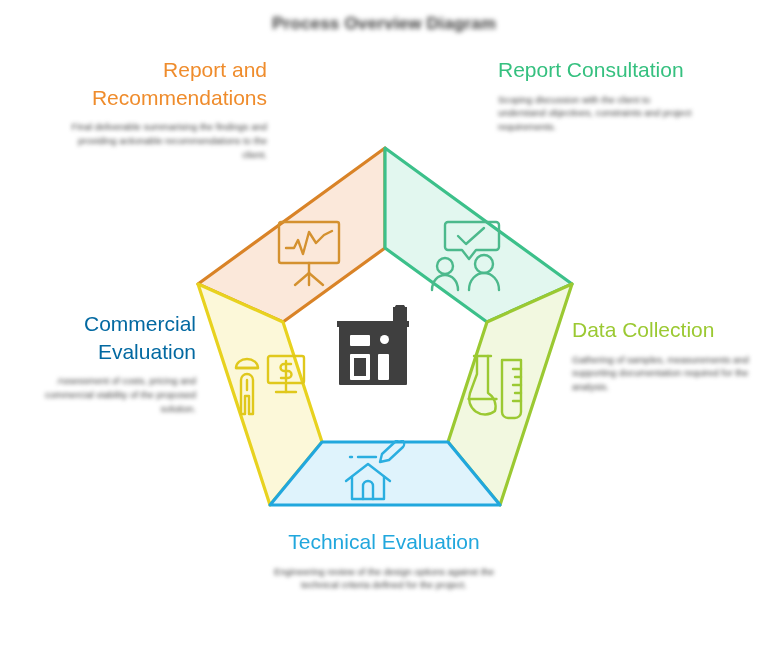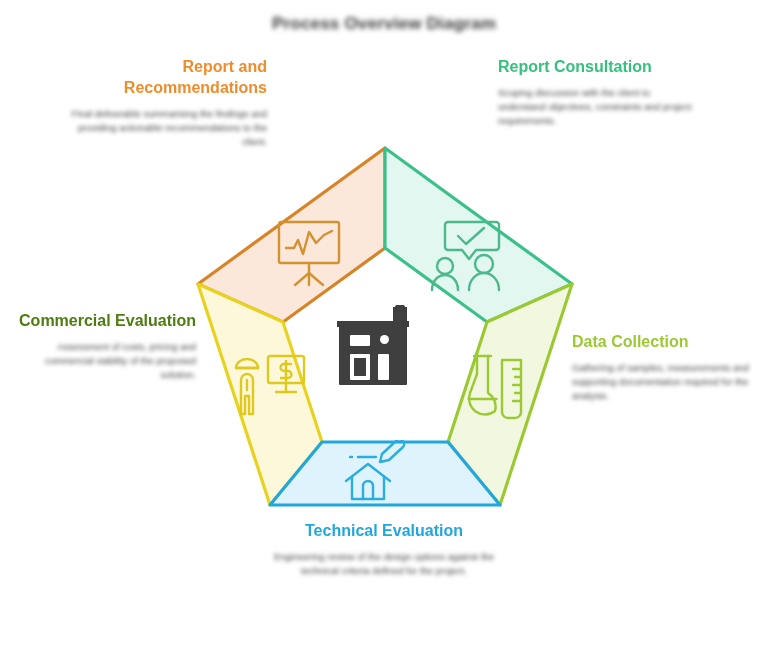--- a/index.html
+++ b/index.html
@@ -47,49 +47,49 @@
   .seg-icon svg{display:block;}
   #icon-report{left:272px;  top:218px; }
   #icon-initial{left:430px; top:218px; }
   #icon-data{left:466px;    top:352px; }
   #icon-commercial{left:232px; top:352px; }
   #icon-technical{left:338px;  top:440px; }
 
   
   .label-block{position:absolute;}
   .label-title{
-    font-weight:bold;
-    font-size:16px;
+    font-weight:normal;
+    font-size:21px;
     line-height:1.32;
     margin:0 0 9px 0;
   }
   .label-body{
     font-size:9.5px;
     line-height:1.45;
     color:#3c3c3c;
     margin:0;
     filter:blur(1.9px);
   }
 
   #label-report{      left:62px;  top:56px;  width:205px; text-align:right;}
   #label-report .label-title{color:#ef8c2c;}
   #label-report .label-body{text-align:right;}
 
   #label-initial{     left:498px; top:56px;  width:200px; text-align:left;}
   #label-initial .label-title{color:#35c07f;}
 
-  #label-data{        left:572px; top:331px; width:190px; text-align:left;}
+  #label-data{        left:572px; top:316px; width:190px; text-align:left;}
   #label-data .label-title{color:#9bc932;}
 
   #label-commercial{  left:14px;  top:310px; width:182px; text-align:right;}
-  #label-commercial .label-title{color:#4d7c0f;}
+  #label-commercial .label-title{color:#0369a1;}
   #label-commercial .label-body{text-align:right;}
 
   #label-technical{   left:268px; top:520px; width:232px; text-align:center;}
-  #label-technical .label-title{color:#21a7dd;}
+  #label-technical .label-title{color:#21a7dd;margin-top:8px;}
   #label-technical .label-body{text-align:center;}
 </style>
 </head>
 <body>
 
 <div class="stage">
 
   <div id="diagram-title">Process Overview Diagram</div>
 
   <div id="pentagon-ring">

